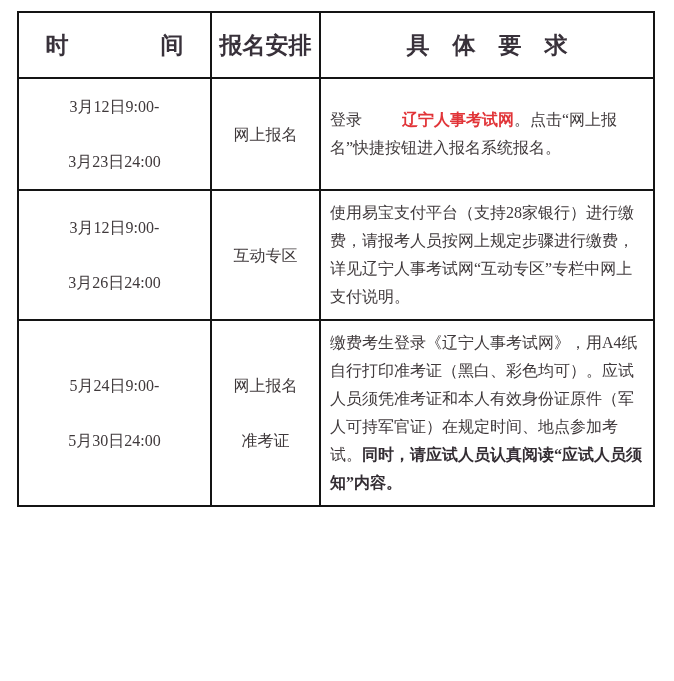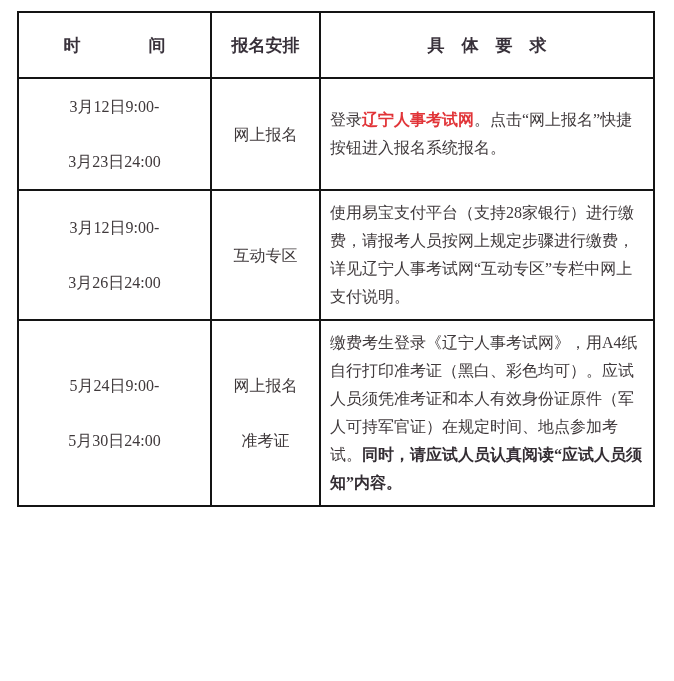--- a/index.html
+++ b/index.html
@@ -28,21 +28,21 @@
     border: 2px solid #141414;
     vertical-align: middle;
     background: #ffffff;
   }
   col.c-time { width: 193px; }
   col.c-arr  { width: 109px; }
   col.c-req  { width: 334px; }
 
   th.hcell {
     height: 62px;
-    font-size: 17px;
+    font-size: 23px;
     font-weight: bold;
     text-align: center;
     color: #38313a;
   }
   td.time-cell, td.arr-cell {
     text-align: center;
   }
   .stack {
     display: flex;
     flex-direction: column;
@@ -61,20 +61,21 @@
     line-height: 28px;
   }
   .r1 { height: 112px; }
   .r2 { height: 194px; }
   .r3 { height: 121px; }
   .r4 { height: 148px; }
   .red-link {
     color: #e13438;
     font-weight: bold;
     cursor: pointer;
+    margin-left: 40px;
   }
   .bold-note {
     font-weight: bold;
     color: #332d33;
   }
 </style>
 </head>
 <body>
 
 <div class="page">

